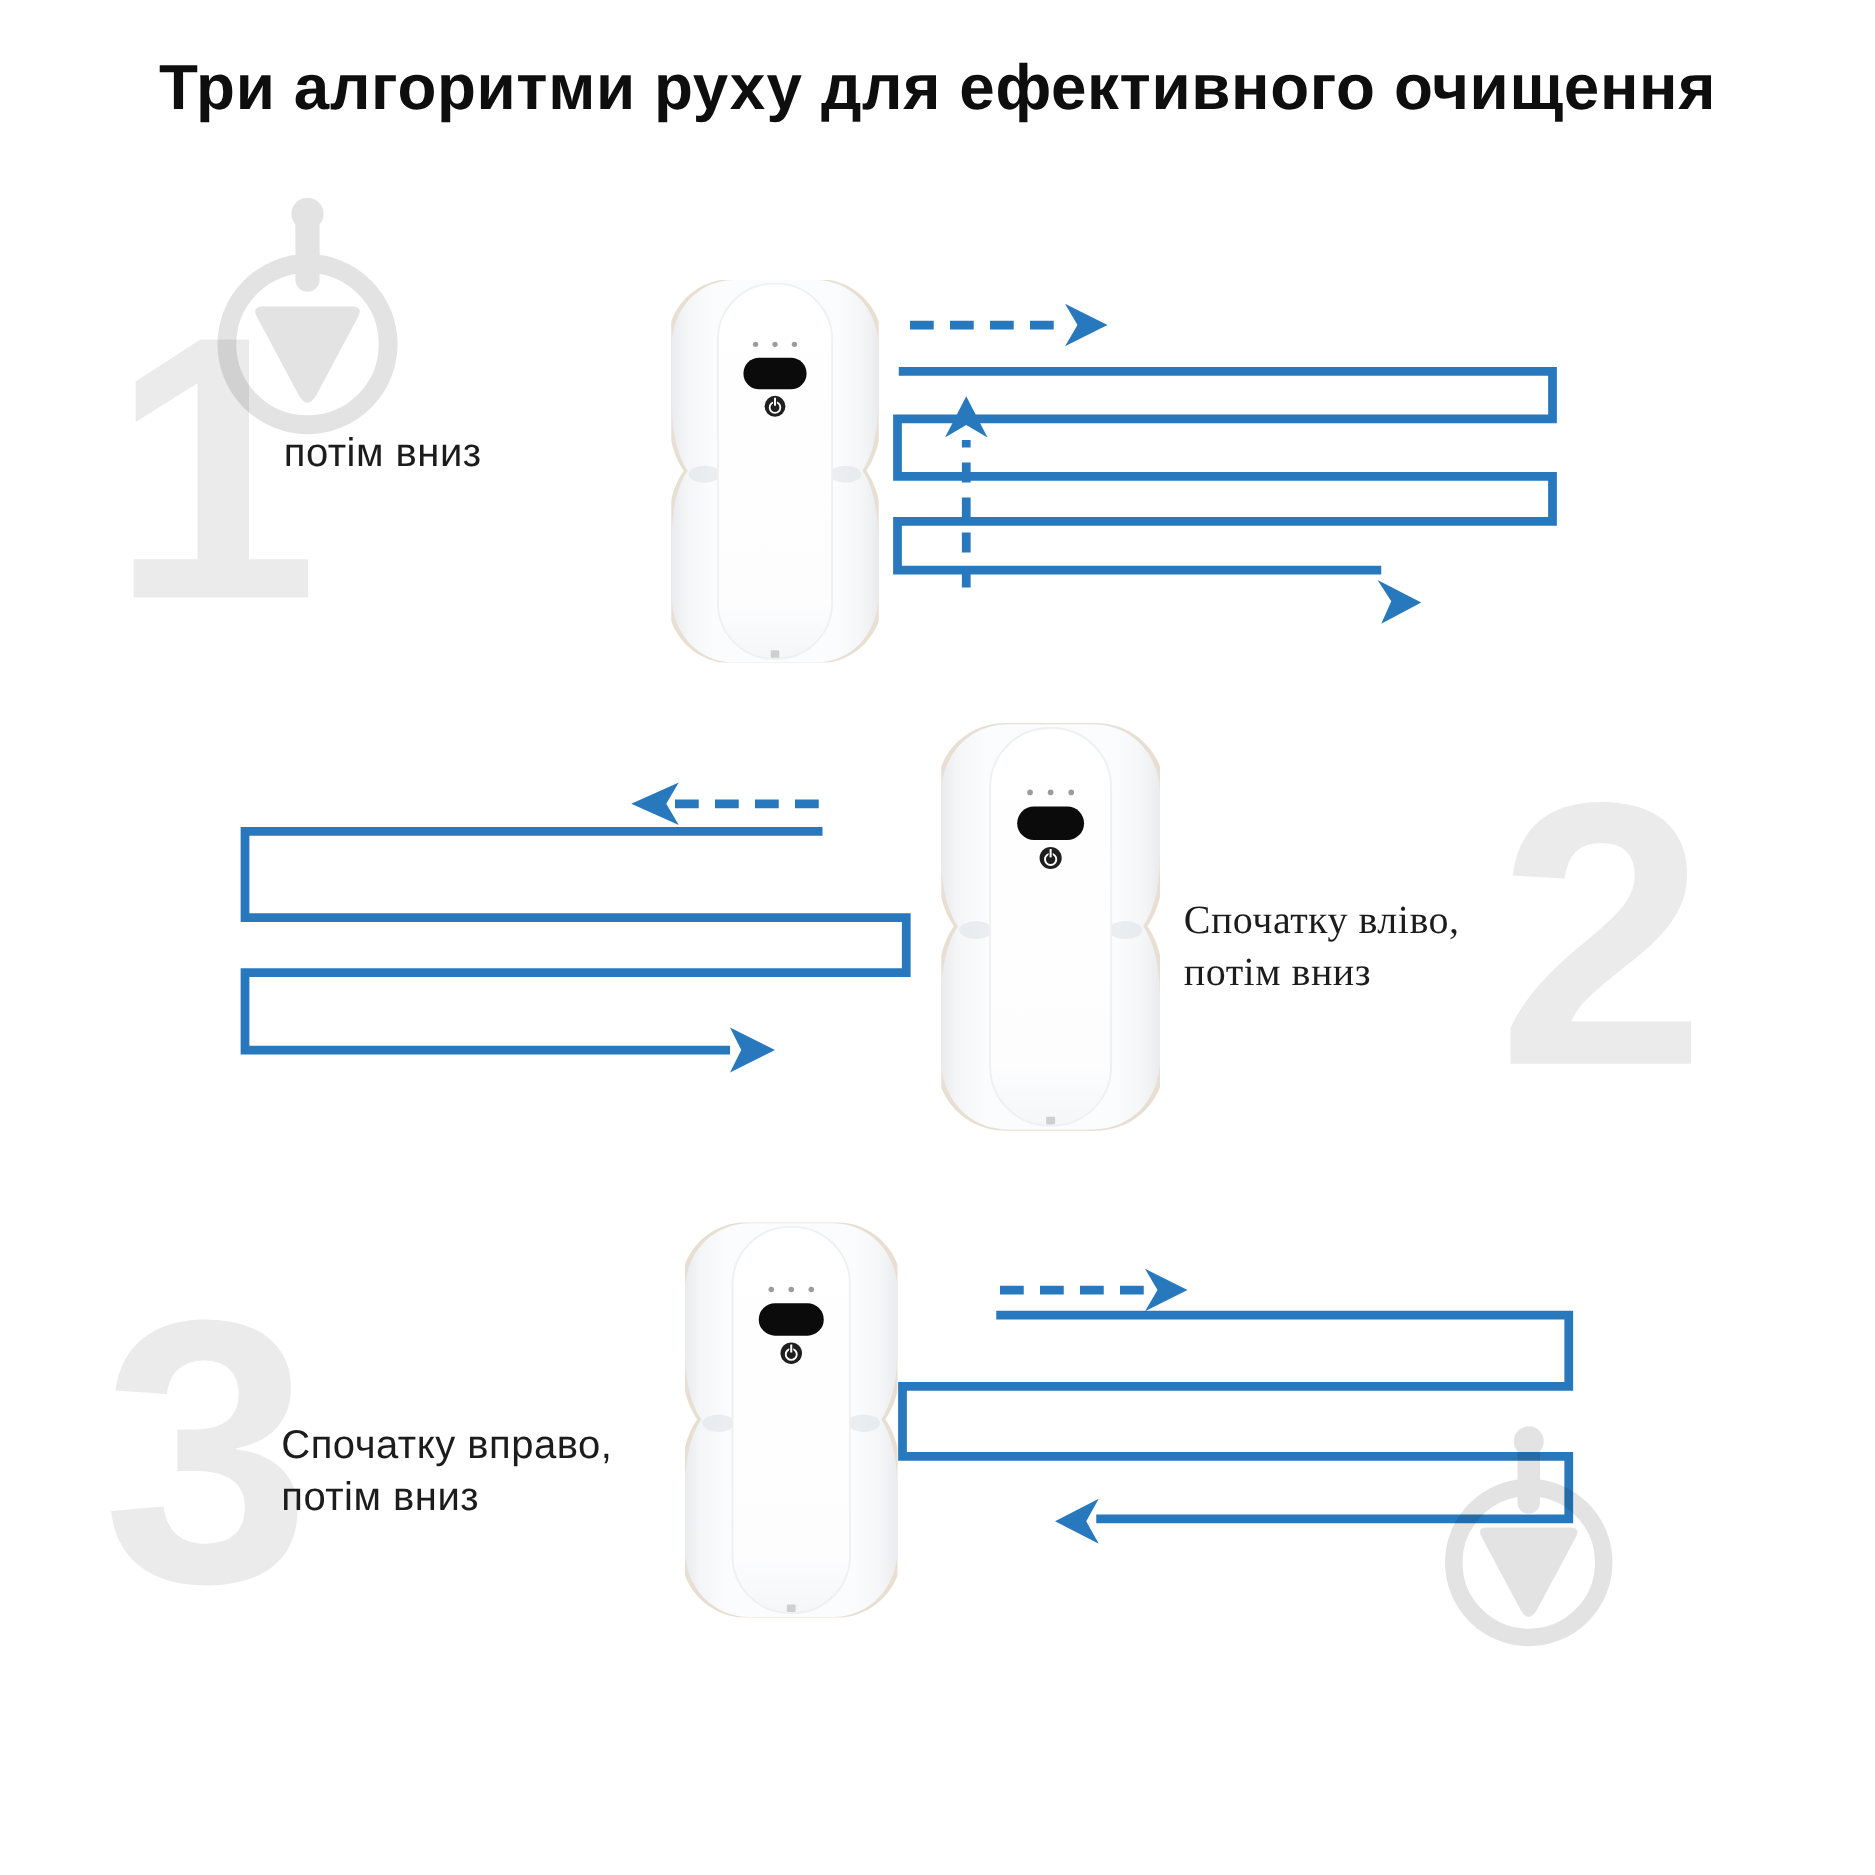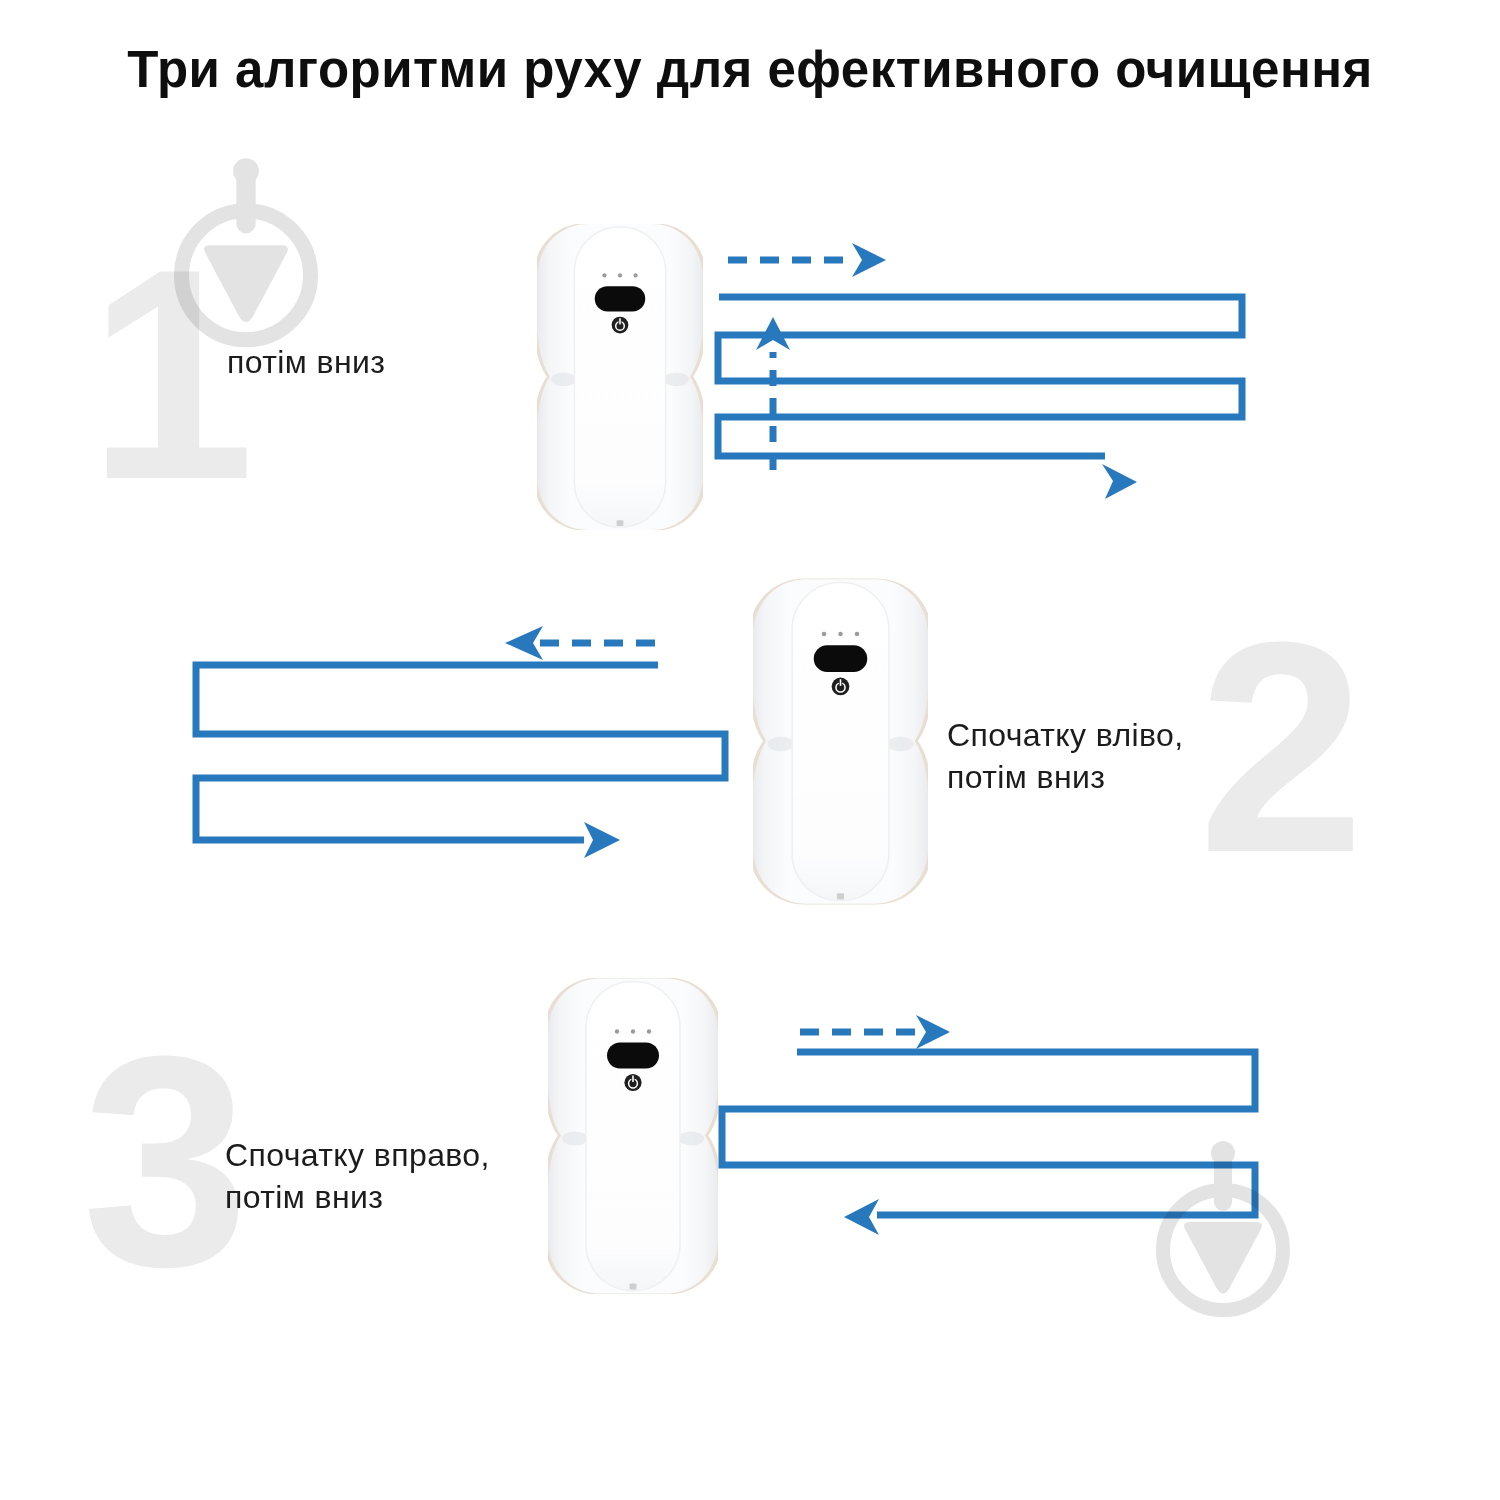--- a/index.html
+++ b/index.html
@@ -28,21 +28,21 @@
 
   .robot{position:absolute;}
   .r1{left:537px;top:224px;width:166px;height:306px;}
   .r2{left:753px;top:575px;width:175px;height:333px;}
   .r3{left:548px;top:978px;width:170px;height:316px;}
 
   .step-label{position:absolute;font-size:32px;line-height:42px;color:#1c1c1c;
               letter-spacing:.4px;}
   .step-label span{display:block;}
   .l1{left:227px;top:341px;}
-  .l2{left:947px;top:714px;}
+  .l2{left:947px;top:714px;font-family:Liberation Serif, serif;}
   .l3{left:225px;top:1124px;margin-top:10px;}
 </style>
 </head>
 <body>
 
 <div class="canvas">
 
   <div class="title">Три алгоритми руху для ефективного очищення</div>
 
   <div class="numeral n1">1</div>

